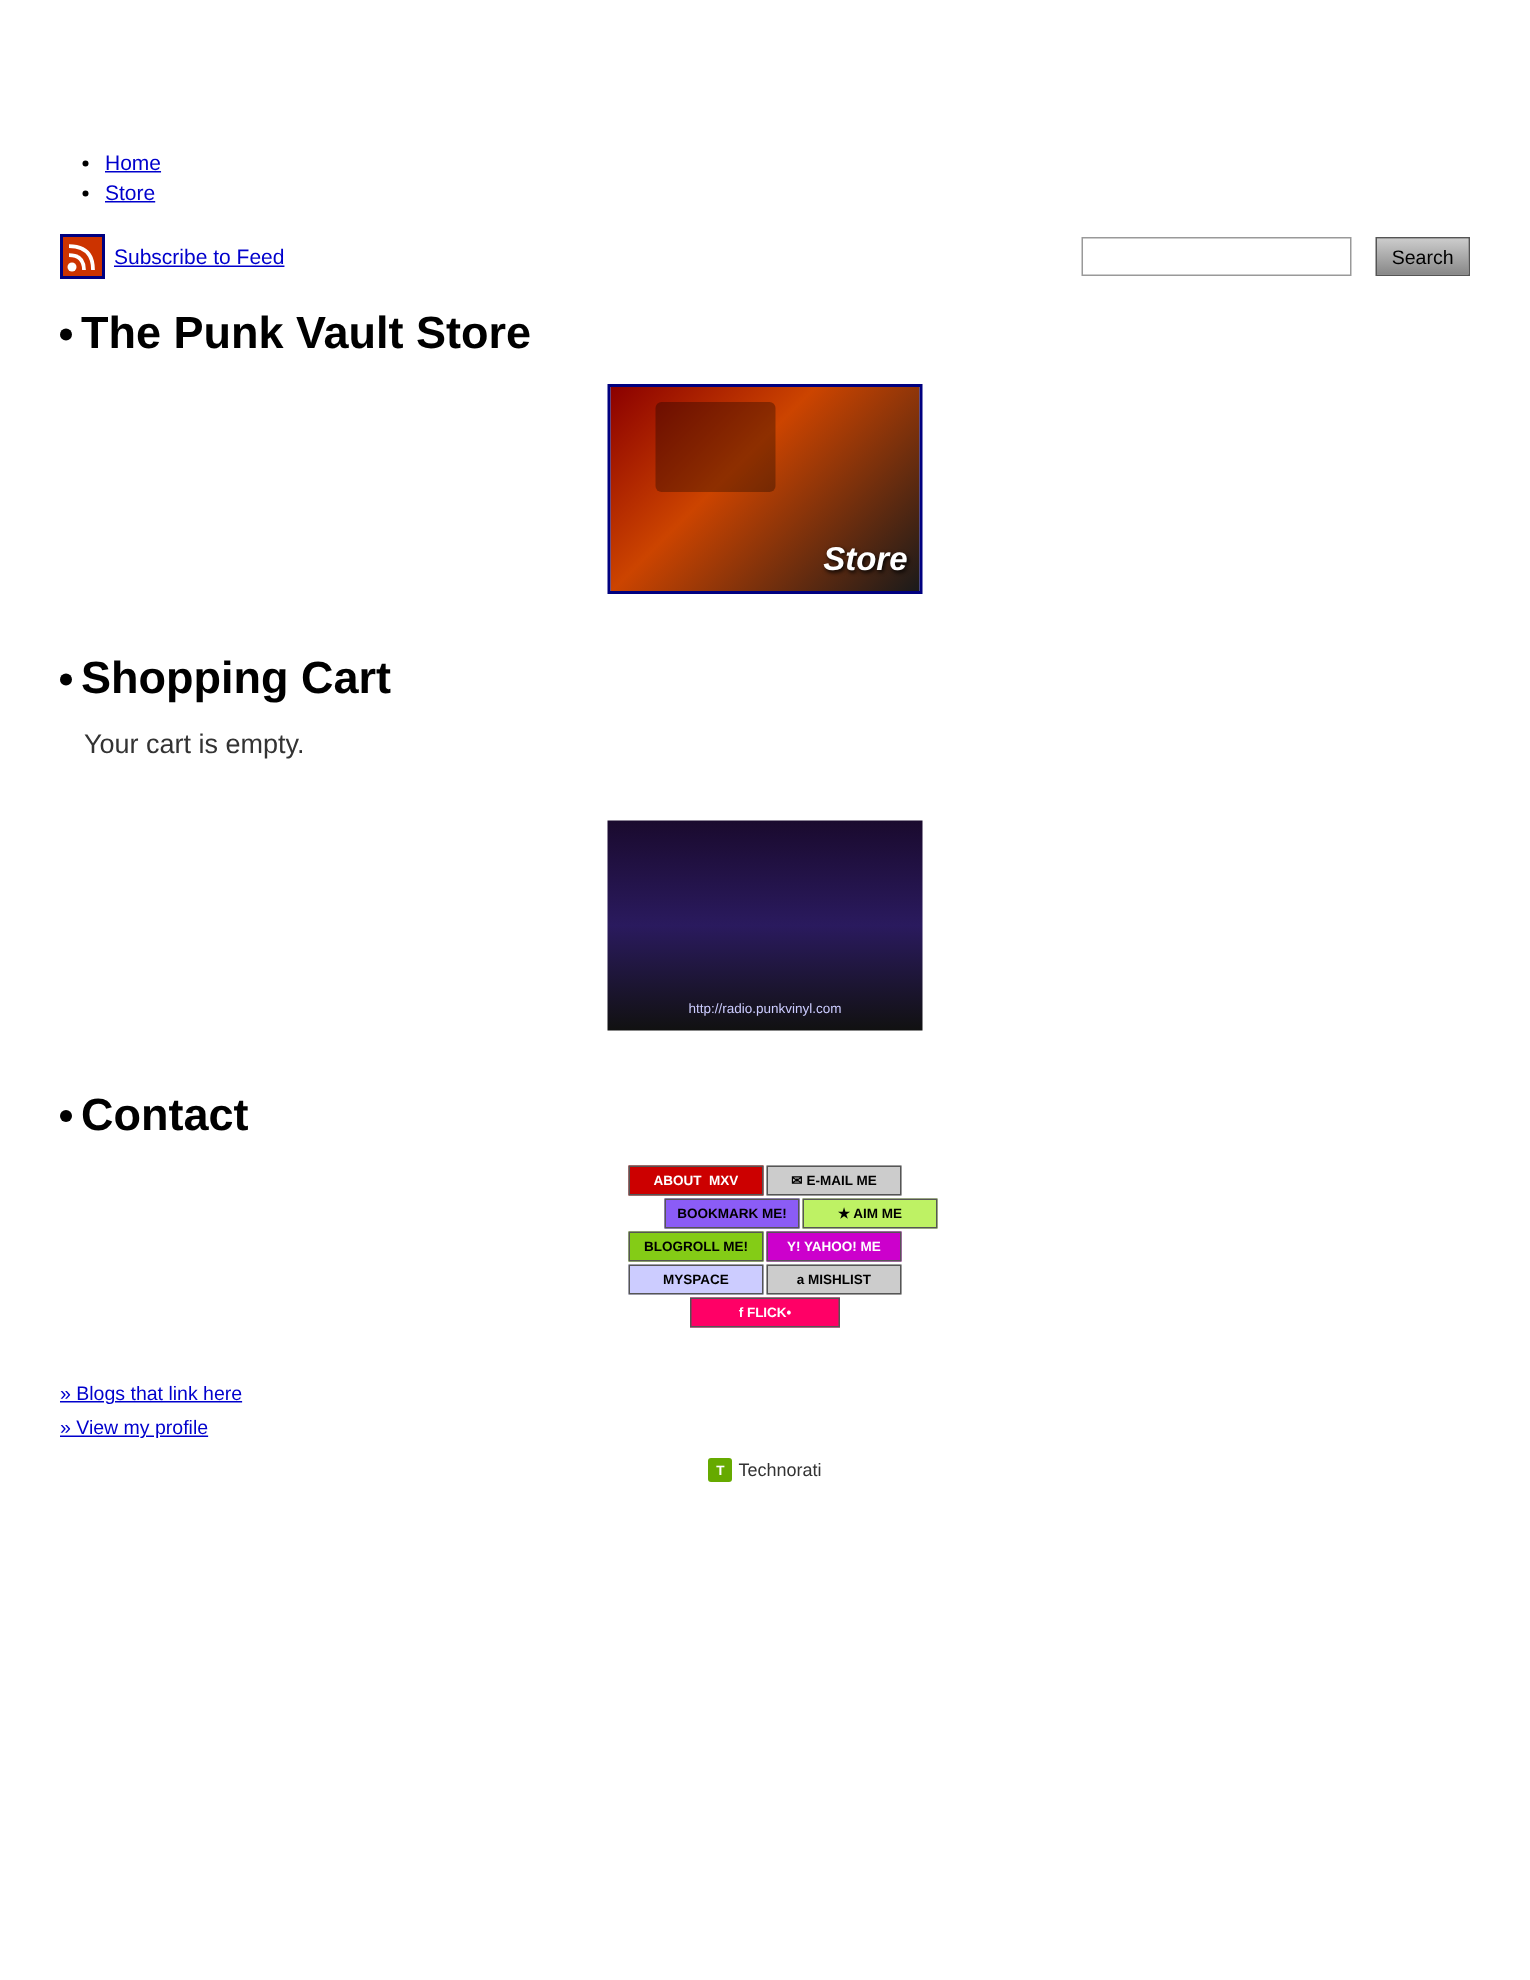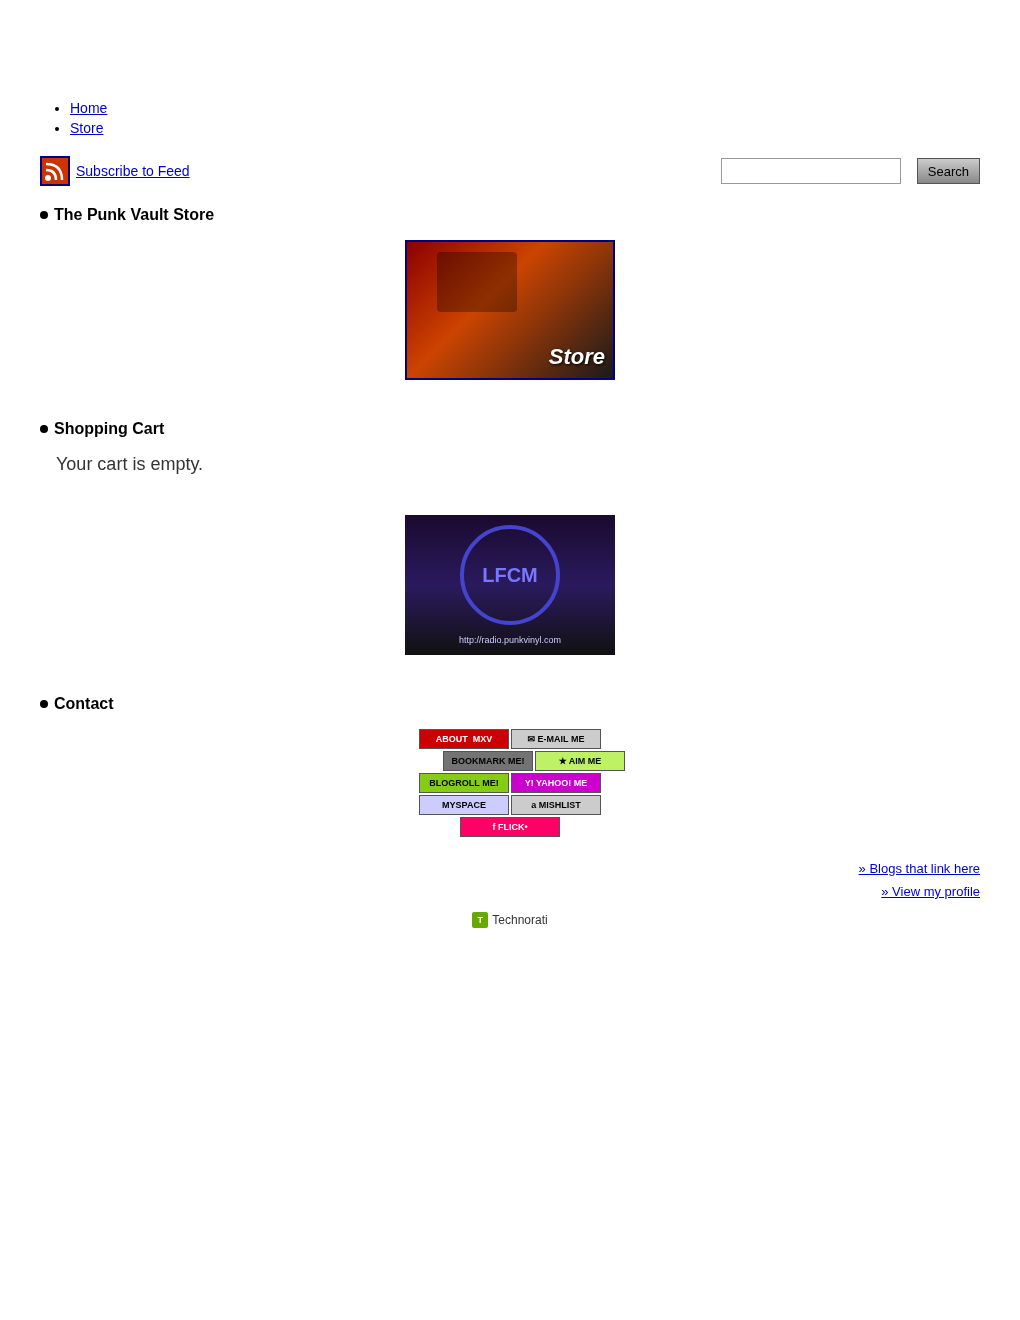--- a/index.html
+++ b/index.html
@@ -68,21 +68,21 @@
     .search-button {
       height: 26px;
       padding: 0 10px;
       background: linear-gradient(to bottom, #cccccc, #888888);
       border: 1px solid #555;
       font-size: 13px;
       color: #000;
       cursor: pointer;
     }
     .section-heading {
-      font-size: 16px;
+      font-size: 30px;
       font-weight: bold;
       margin-bottom: 16px;
       display: flex;
       align-items: center;
       gap: 6px;
     }
     .bullet-dot {
       width: 8px;
       height: 8px;
       background: #000;
@@ -183,30 +183,30 @@
       padding: 0 4px;
       display: flex;
       align-items: center;
       gap: 2px;
       cursor: pointer;
       min-width: 90px;
       justify-content: center;
     }
     .btn-about { background: #cc0000; color: #fff; }
     .btn-email { background: #cccccc; color: #000; }
-    .btn-bookmark { background: #737373; color: #000; margin-left: 48px; }
+    .btn-bookmark { background: #8b5cf6; color: #000; margin-left: 48px; }
     .btn-aim { background: #bef264; color: #000; }
     .btn-blogroll { background: #84cc16; color: #000; }
     .btn-yahoo { background: #cc00cc; color: #fff; }
     .btn-myspace { background: #ccccff; color: #000; }
     .btn-wishlist { background: #cccccc; color: #000; }
     .btn-flickr { background: #ff0066; color: #fff; min-width: 100px; }
     .technorati-section {
-      text-align: right;
-      margin-top: 20px;
+      text-align: left;
+      margin-top: 32px;
     }
     .technorati-links a {
       color: #0000cc;
       text-decoration: underline;
       font-size: 13px;
       display: block;
       line-height: 1.8;
     }
     .technorati-logo {
       display: flex;
@@ -278,25 +278,20 @@
   <h2 class="section-heading">
     <span class="bullet-dot"></span>
     <span>Shopping Cart</span>
   </h2>
   <p class="cart-text">Your cart is empty.</p>
 </div>
 
 <div class="section">
   <a href="#">
     <div class="radio-inner">
-      <div class="radio-circle">
-        <div class="lfcm-text">
-          <div>LFCM</div>
-        </div>
-      </div>
       <div class="radio-url">http://radio.punkvinyl.com</div>
     </div>
   </a>
 </div>
 
 <div class="section">
   <h2 class="section-heading">
     <span class="bullet-dot"></span>
     <span>Contact</span>
   </h2>

